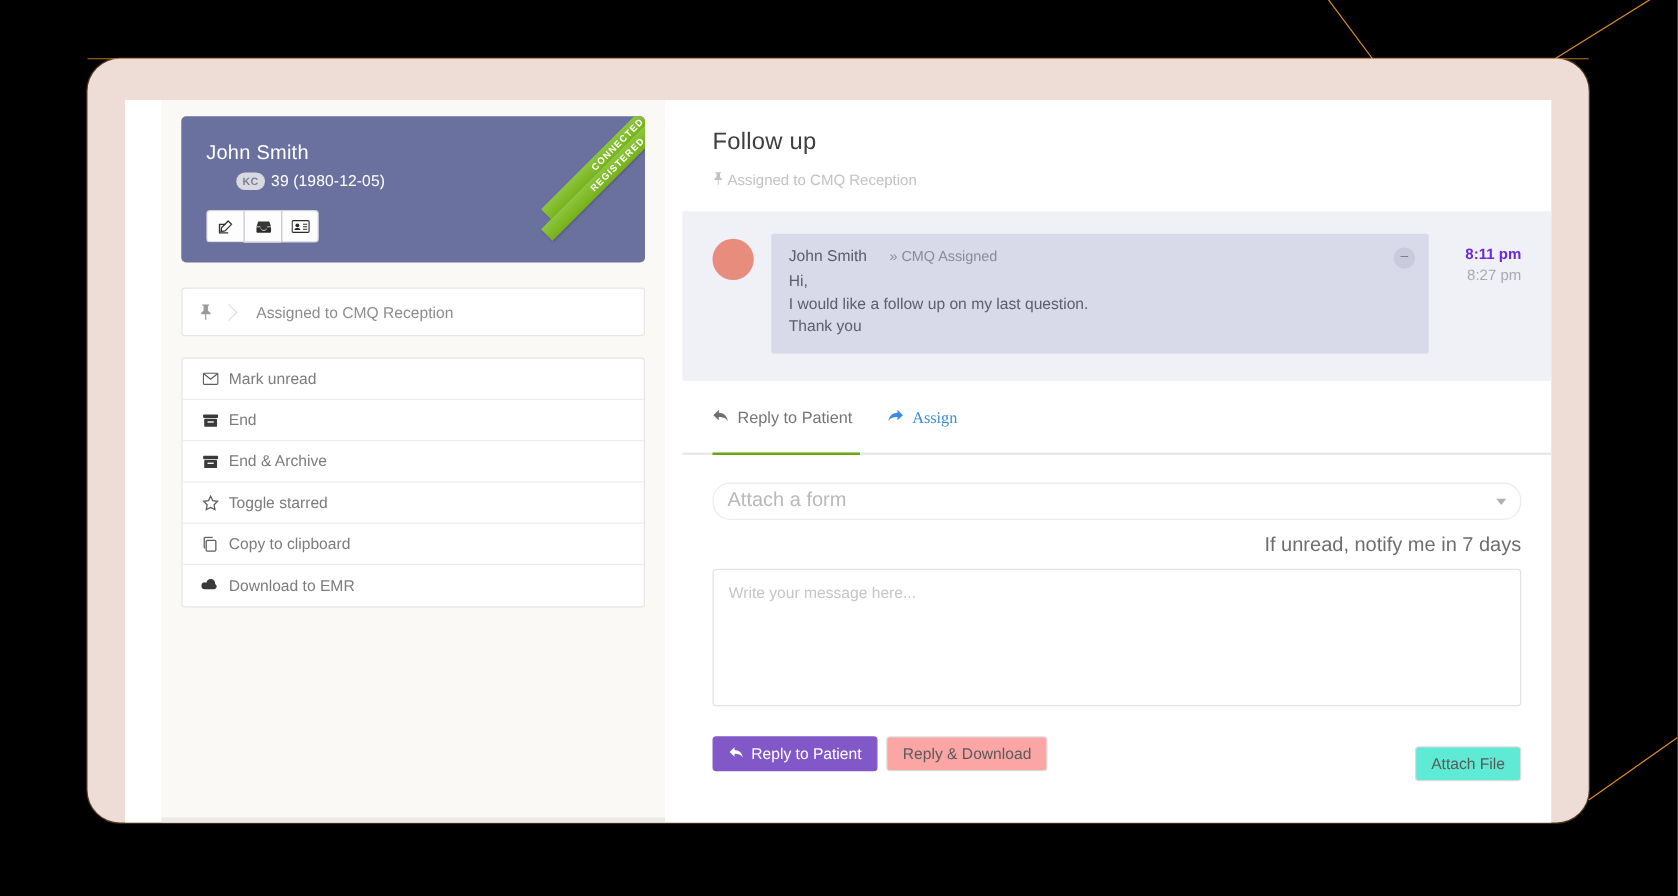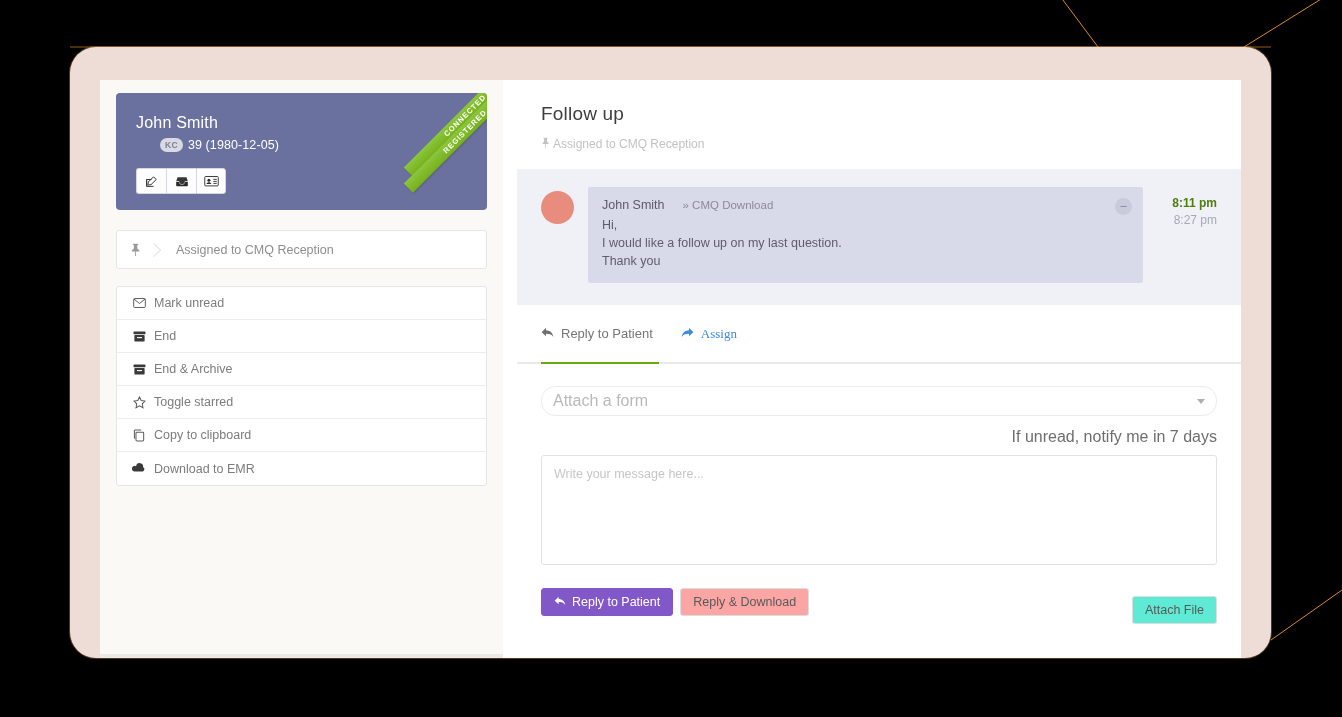--- a/index.html
+++ b/index.html
@@ -41,20 +41,21 @@
     height: 578px;
     background: #ffffff;
     overflow: hidden;
   }
 
   
   .app {
     position: absolute;
     inset: 0;
     display: flex;
+    padding-left: 29px;
   }
 
   .sidebar {
     width: 403px;
     background: #faf9f6;
     padding: 13px 16px 0 16px;
     position: relative;
     flex-shrink: 0;
   }
 
@@ -318,21 +319,21 @@
     cursor: pointer;
   }
   .msg-times {
     width: 60px;
     flex-shrink: 0;
     text-align: right;
     padding-top: 8px;
     padding-left: 12px;
   }
   .time-primary {
-    color: #4d7c0f;
+    color: #6d28d9;
     font-size: 12px;
     font-weight: 700;
     line-height: 17px;
   }
   .time-secondary {
     color: #a8a8b4;
     font-size: 12px;
     line-height: 17px;
   }
 
@@ -613,21 +614,21 @@
           </div>
         </div>
 
         <div class="conversation">
           <div class="msg-row">
             <div class="avatar"></div>
 
             <div class="bubble">
               <div class="bubble-head">
                 <span class="bubble-from">John Smith</span>
-                <span class="bubble-to">» CMQ Download</span>
+                <span class="bubble-to">» CMQ Assigned</span>
               </div>
               <div class="bubble-line">Hi,</div>
               <div class="bubble-line">I would like a follow up on my last question.</div>
               <div class="bubble-line">Thank you</div>
 
               <div class="collapse-btn">–</div>
             </div>
 
             <div class="msg-times">
               <div class="time-primary">8:11 pm</div>

